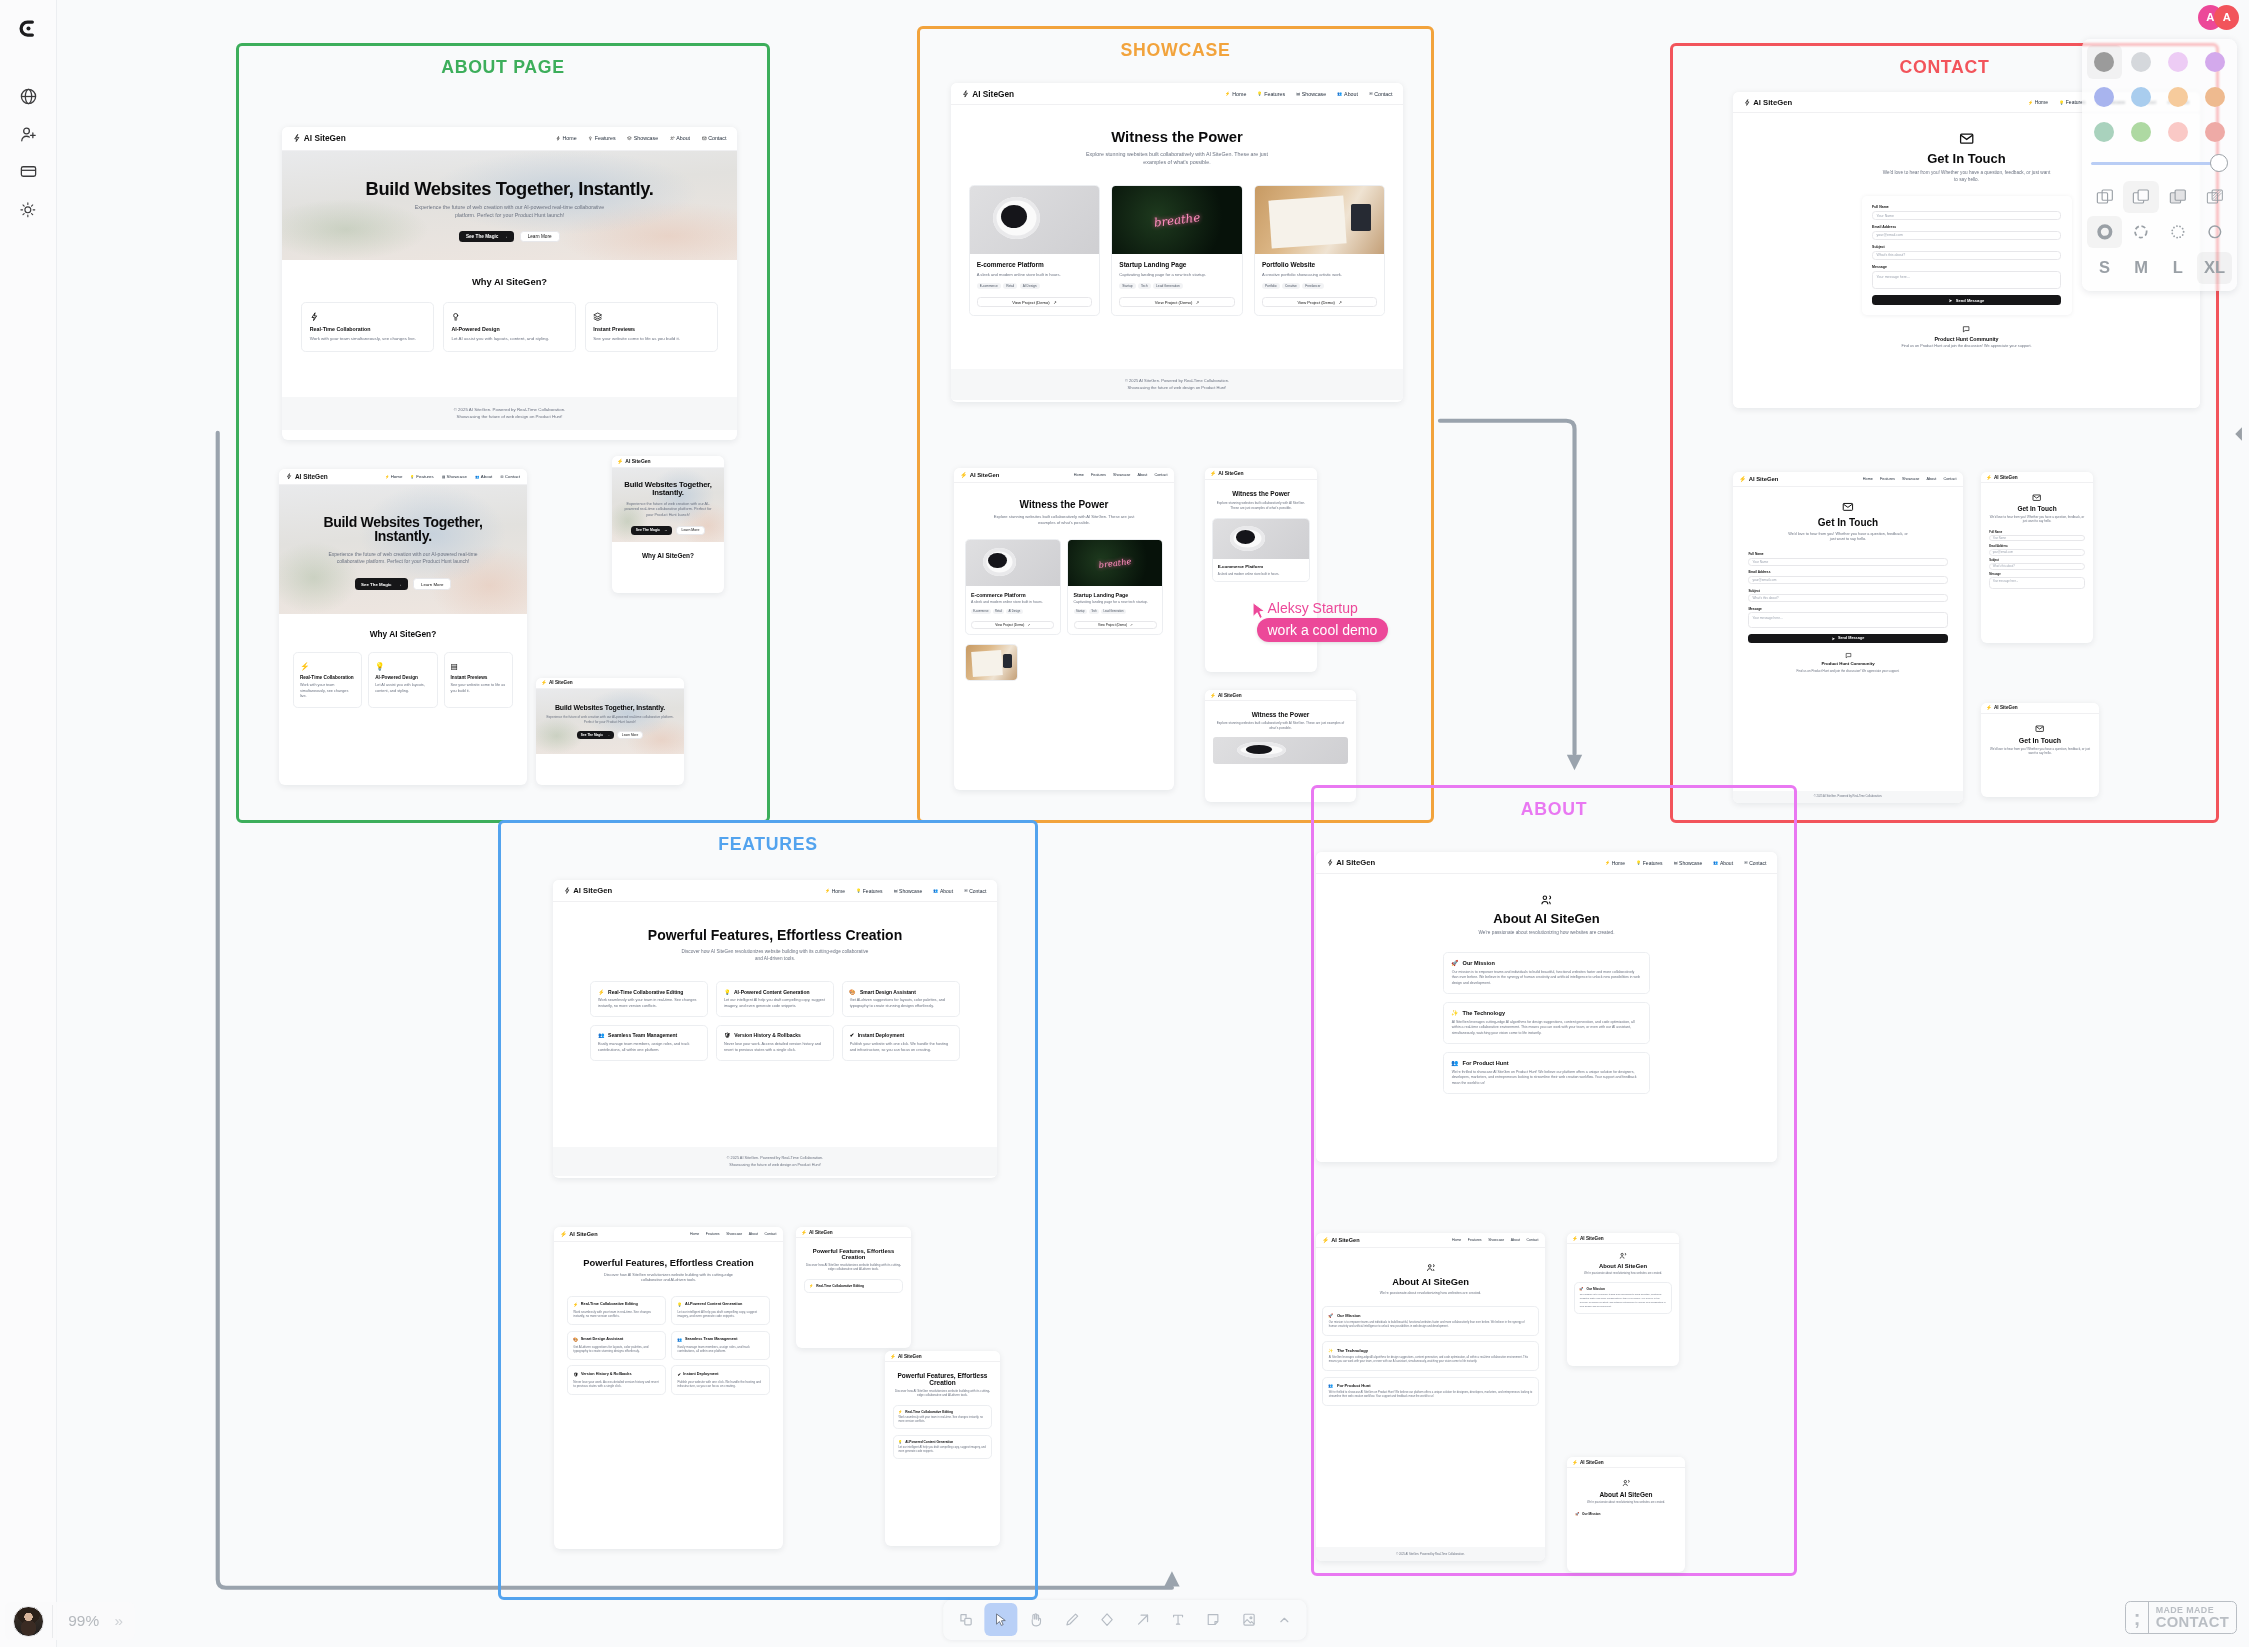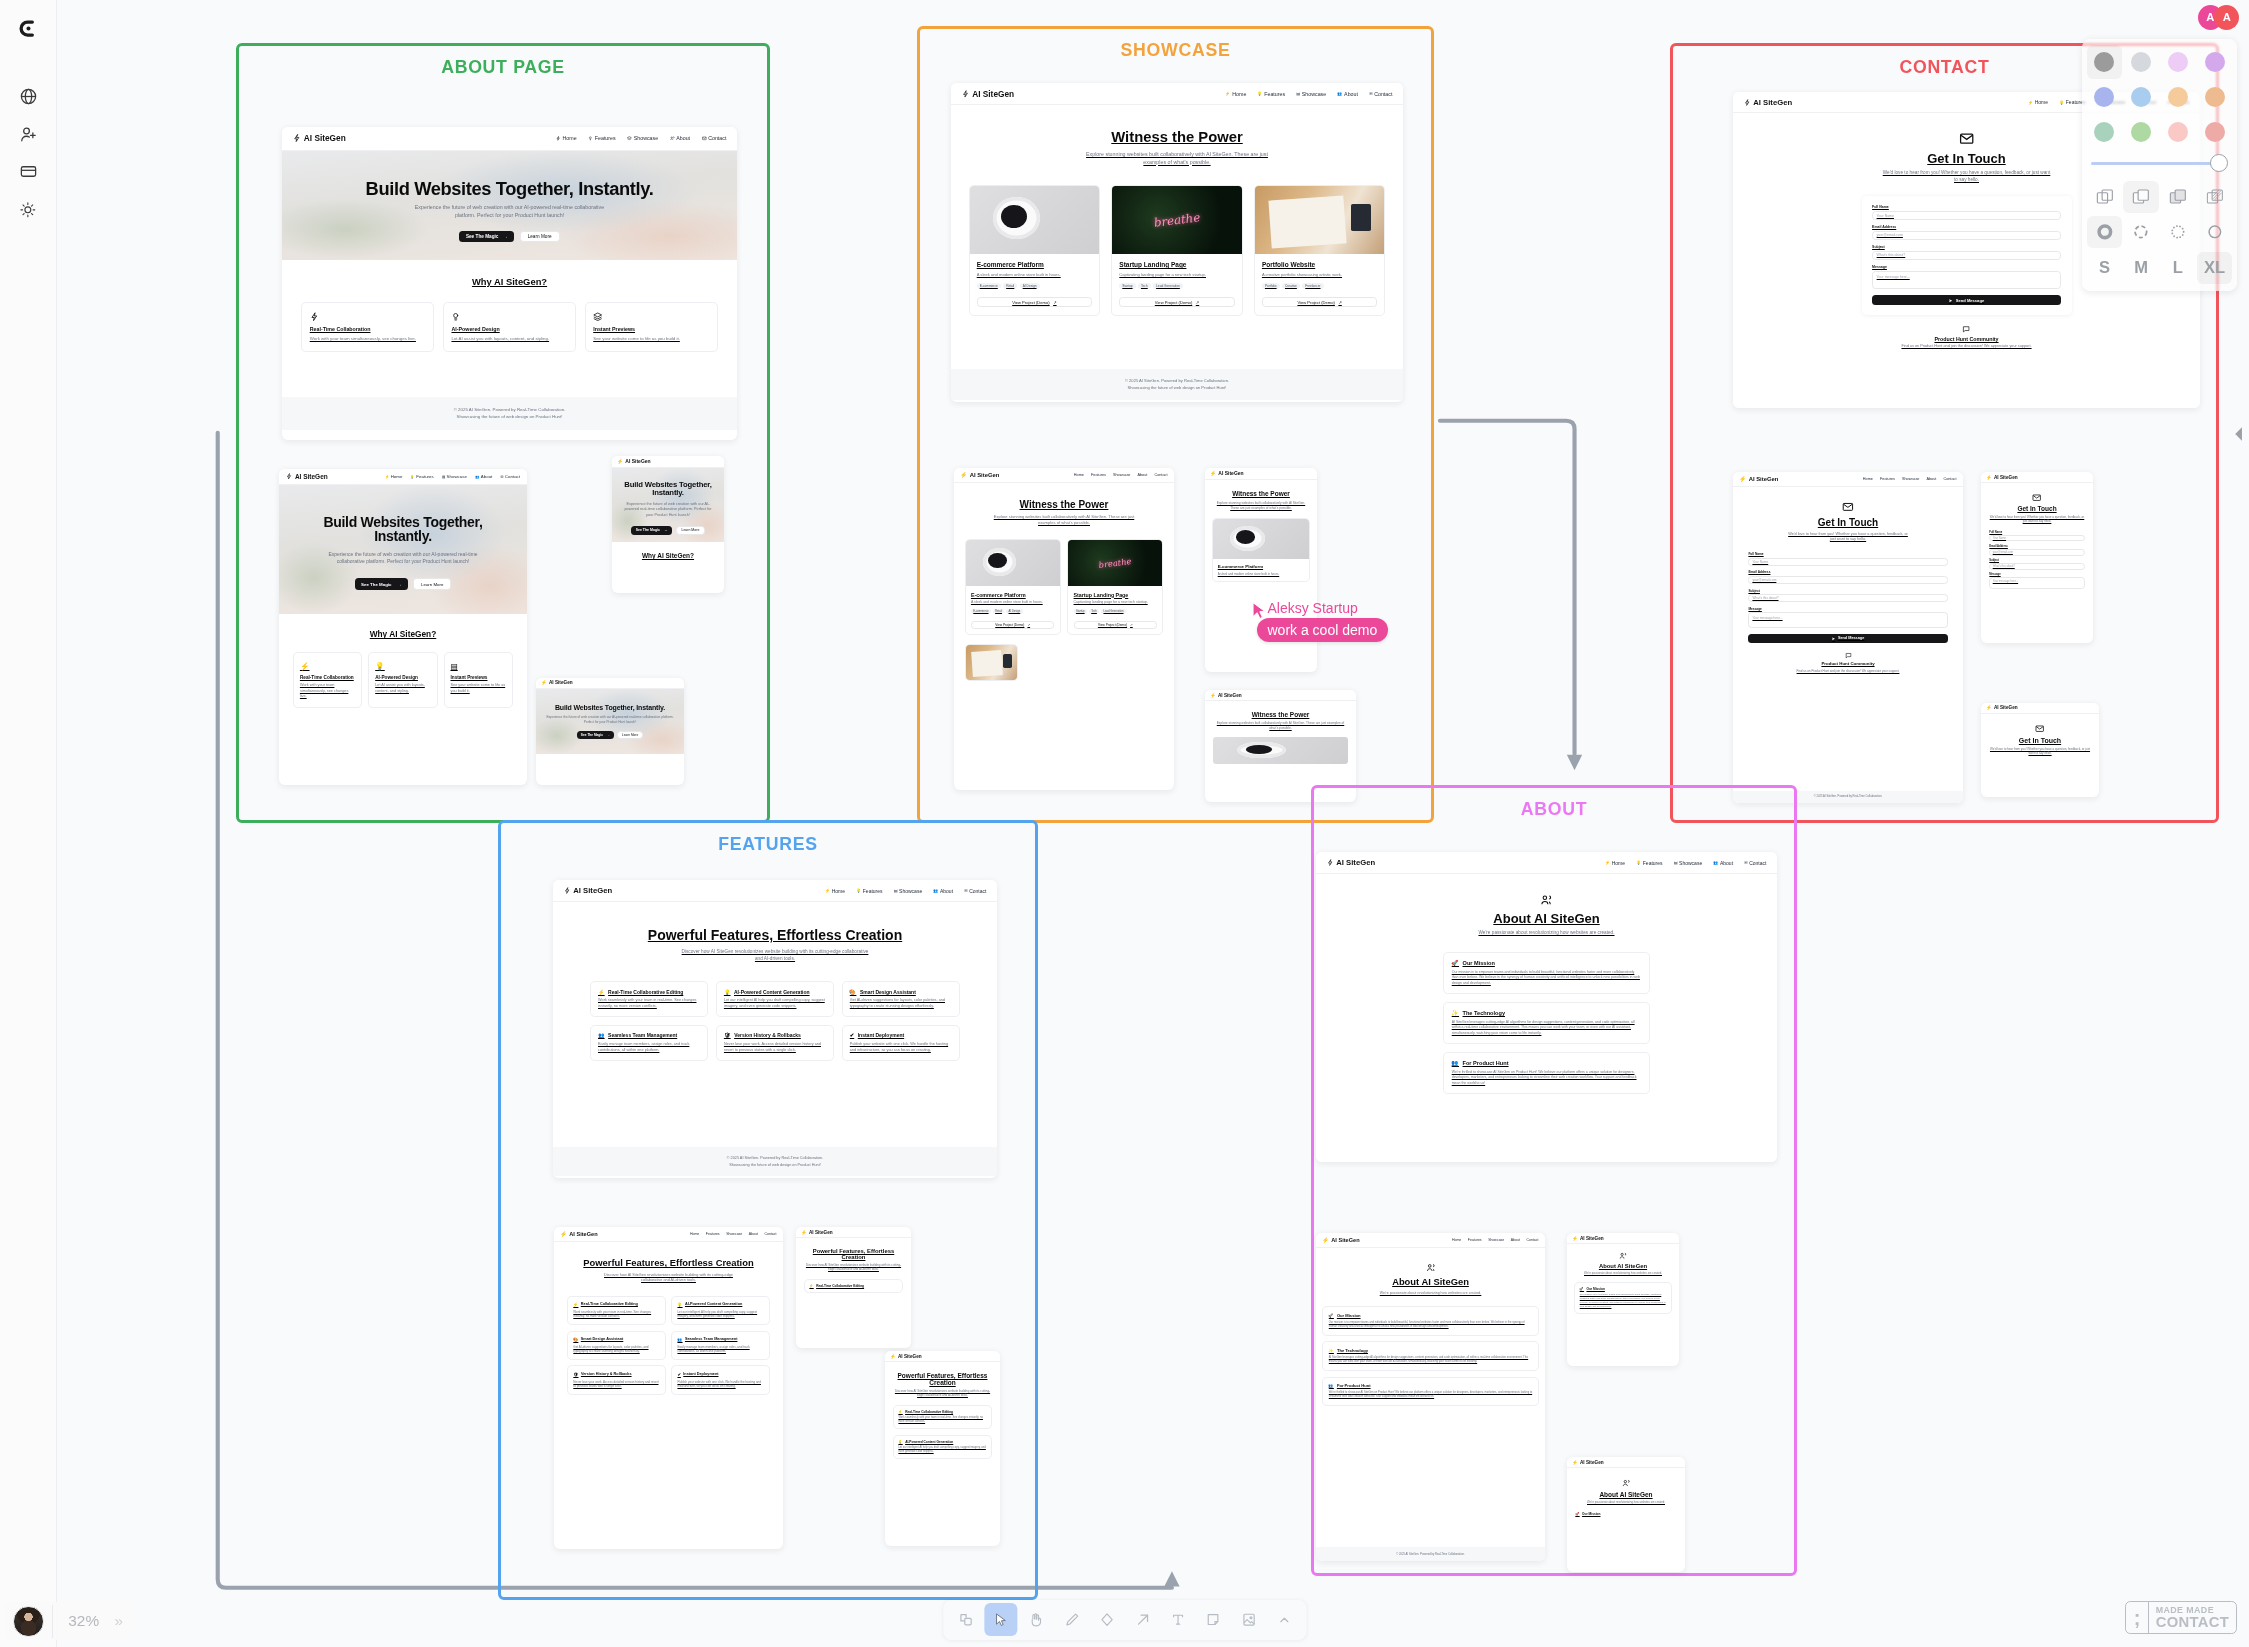--- a/index.html
+++ b/index.html
@@ -39,21 +39,21 @@
       radial-gradient(ellipse 42% 55% at 62% 38%, rgba(190,205,220,.75), transparent 70%),
       radial-gradient(ellipse 26% 40% at 14% 72%, rgba(150,175,140,.35), transparent 70%),
       radial-gradient(ellipse 35% 45% at 85% 78%, rgba(230,190,170,.45), transparent 70%);
   }
   .hero-inner{ position:relative; z-index:2; text-align:center; }
   .h1 { font-weight:800; color:#0b0b0c; letter-spacing:-.02em; line-height:1.05; }
   .sub { color:#6b7280; line-height:1.45; }
   .btnrow{ display:flex; justify-content:center; }
   .btn-dark{ background:#161618; color:#fff; border-radius:3.5px; display:flex; align-items:center; justify-content:center; font-weight:600; }
   .btn-light{ background:#fff; color:#111; border:0.6px solid #e7e7ea; border-radius:3.5px; display:flex;align-items:center;justify-content:center; }
-  .section { background:#fff;text-decoration:underline; }
+  .section { background:#fff; }
   .h2 { font-weight:800; color:#0b0b0c; text-align:center; }
   .cards { display:flex; }
   .card { background:#fff; border:0.6px solid #eceef1; border-radius:4.7px; }
   .card-t { font-weight:700; color:#0b0b0c; }
   .card-d { color:#6b7280; line-height:1.5; }
   .footer { background:#f6f7f8; text-align:center; color:#6b7280; }
 
   .thumb { background:#d9d9dc; position:relative; overflow:hidden; }
   .thumb.watch{ background:linear-gradient(135deg,#dfdfe1,#cfcfd2); }
   .thumb.watch::before{ content:""; position:absolute; left:18%; top:16%; width:36%; height:62%;
@@ -1339,21 +1339,21 @@
 <div class="ui" id="edge-chevron">
   <svg width="16.5" height="20" viewBox="0 0 24 30">
       <path d="M16 5 L6 15 L16 25 Z" fill="#9aa0a6"></path>
     </svg>
 </div>
 
 <div class="ui" id="bottom-bar">
   <div id="zoom-group">
     <div class="avatar-img"></div>
     <div style="width:0.6px;height:33px;background:#e9eaec;"></div>
-    <div class="zoom-txt">32%</div>
+    <div class="zoom-txt">99%</div>
     <div class="chev2">»</div>
   </div>
 
   <div id="toolbar">
     <div class="tool">
       <svg width="15.4" height="15.4" viewBox="0 0 24 24" fill="none" stroke="currentColor" stroke-width="1.9">
           <path d="M4 4h8v5"></path>
           <path d="M4 4v10h5"></path>
           <rect x="10" y="10" width="10" height="10" rx="1.6"></rect>
         </svg>

